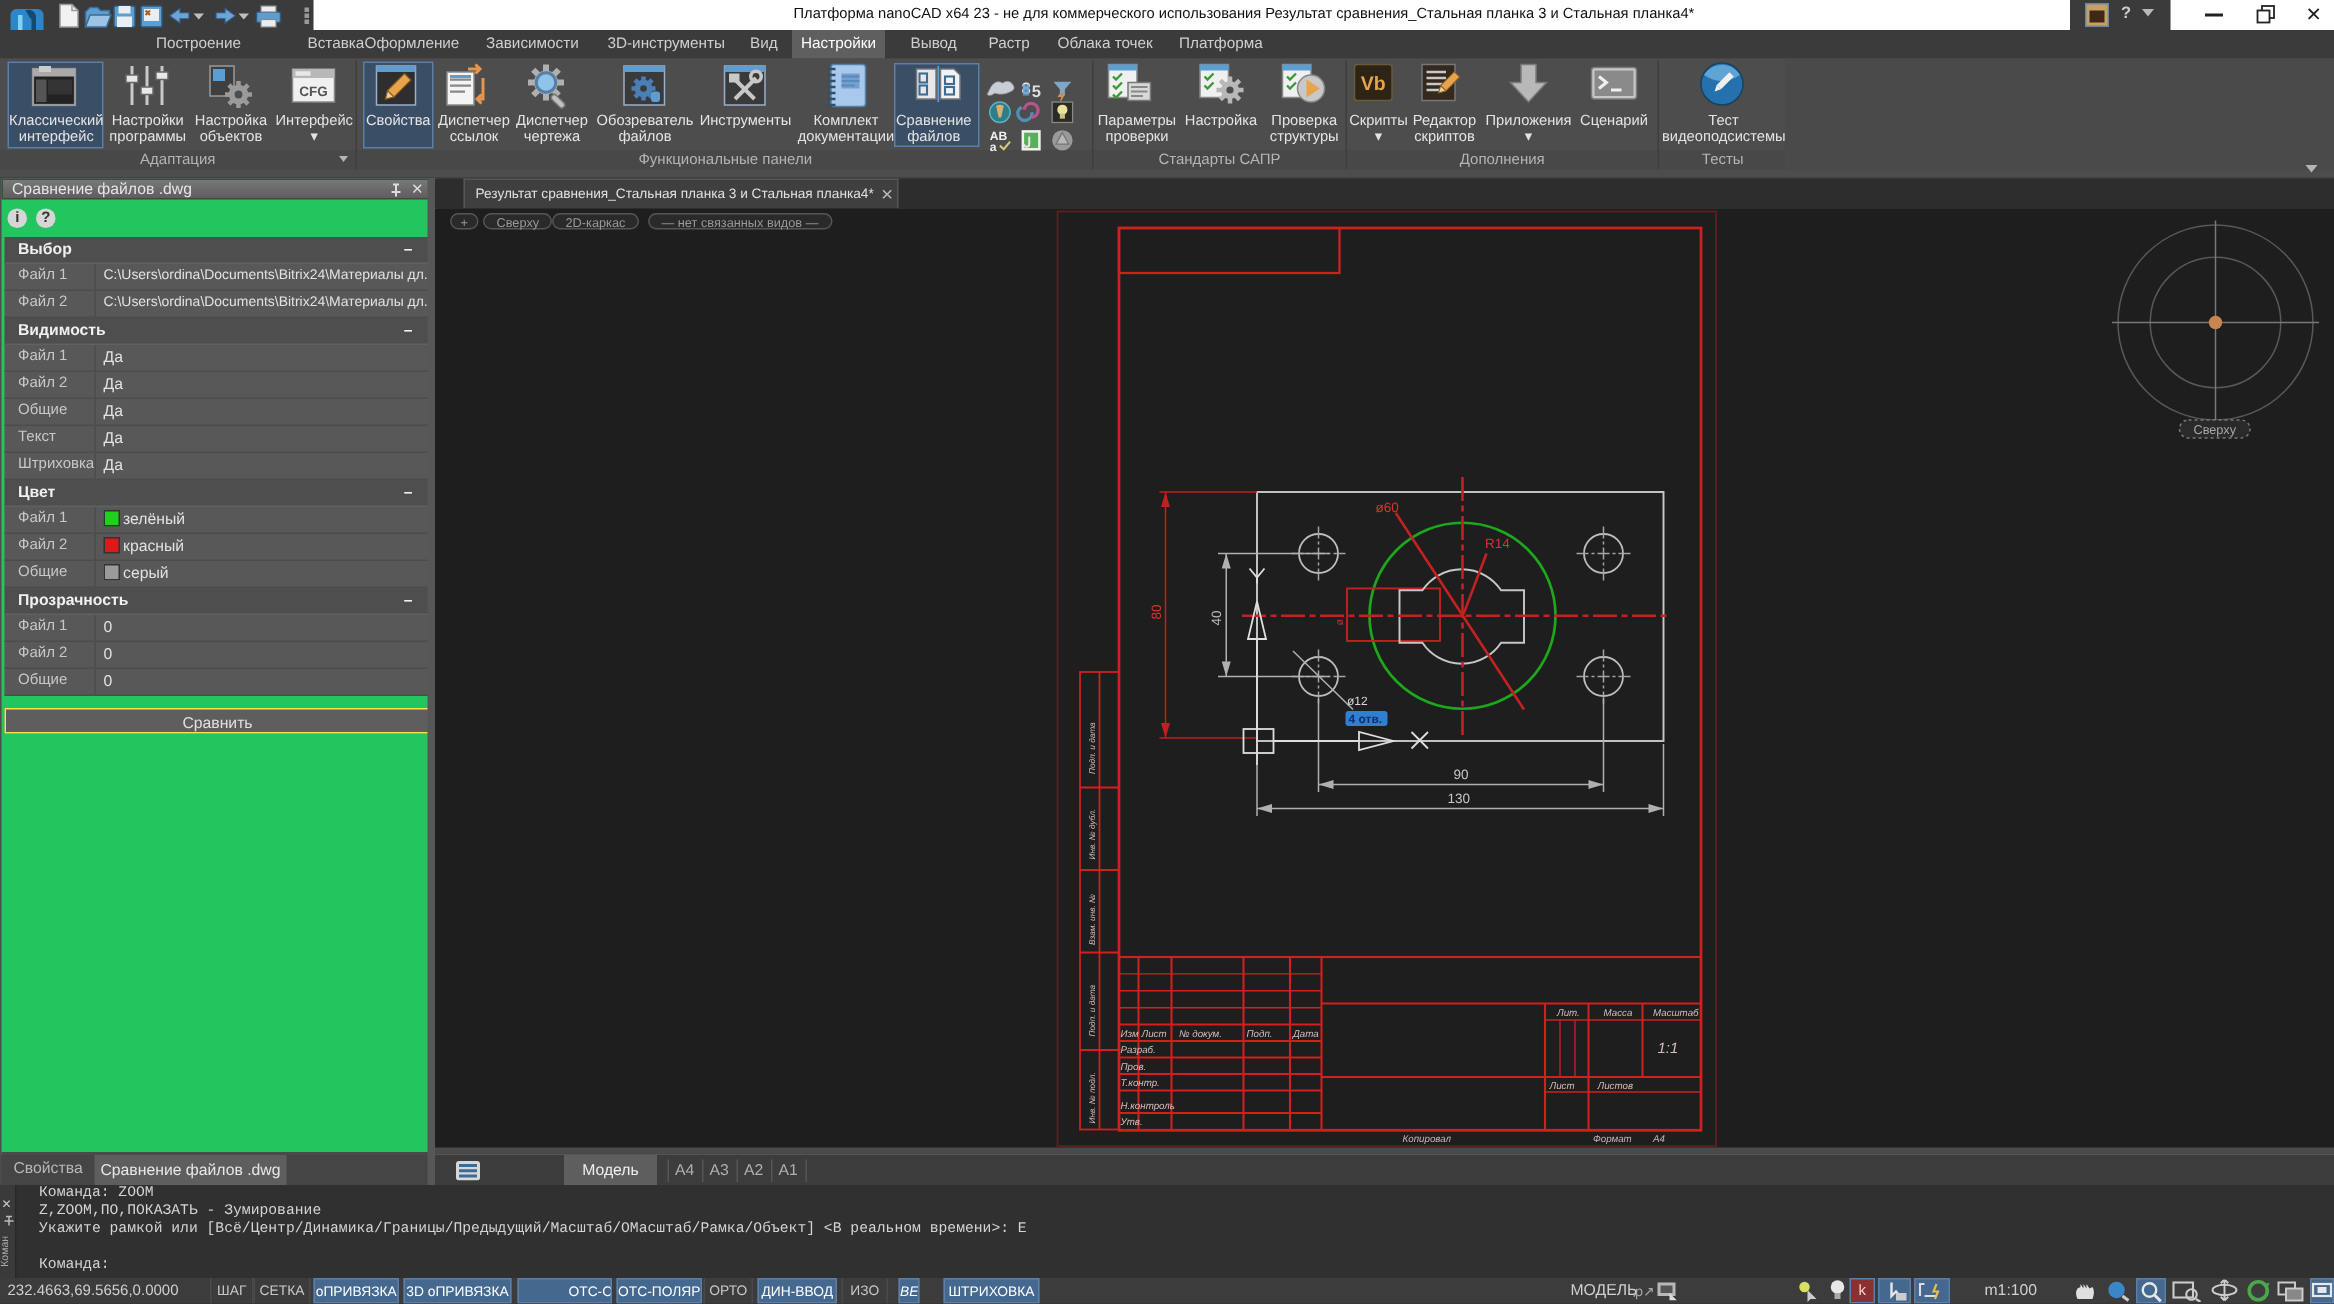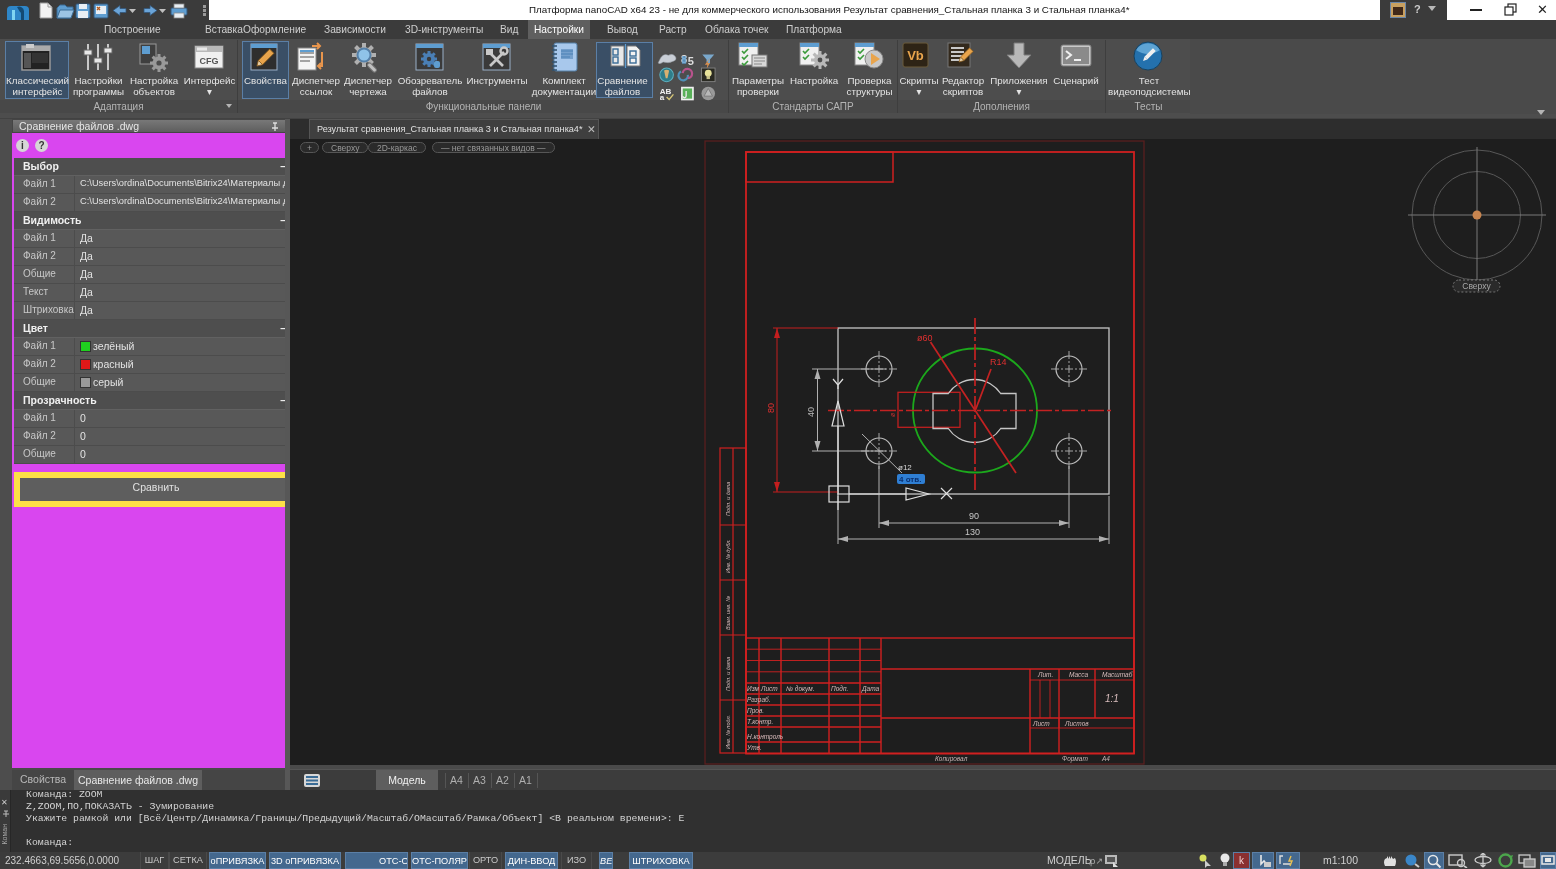--- a/index.html
+++ b/index.html
@@ -318,21 +318,21 @@
       <path d="M4 8 a14 14 0 0 1 24 0 q-6 4 -12 4 t-12 -4 z" fill="#5ea4d4"></path>
       <circle cx="16" cy="14" r="14" fill="none" stroke="#18425f" stroke-width="1"></circle>
       <g transform="translate(16,14) rotate(45)">
           <rect x="-2" y="-9" width="4" height="12" fill="#f0f0f0"></rect>
           <path d="M-2 3 L0 7 L2 3 z" fill="#f0f0f0"></path>
         </g>
     </g>
   </svg>
 </div>
 
-<div class="abs" id="leftpanel" style="left:12px;top:119px;width:290px;height:651px;background:#d946ef;">
+<div class="abs" id="leftpanel" style="left:1px;top:119px;width:290px;height:651px;background:#22c55e;">
 
   <div class="abs" style="left:0;top:0;width:290px;height:14px;background:linear-gradient(#787878,#5e5e5e);border:1px solid #454545;color:#e6e6e6;font-size:10.5px;">
     <span style="position:absolute;left:6px;top:0px;">Сравнение файлов .dwg</span>
     <svg style="position:absolute;left:257px;top:2px;" width="10" height="10">
         <path d="M3 1 h4 M5 1 v5 M2 6 h6 M5 6 v3" stroke="#ddd" stroke-width="1.3" fill="none"></path>
       </svg>
     <span style="position:absolute;left:272px;top:0px;font-size:10px;color:#ddd;">✕</span>
   </div>
 
   <div class="abs" style="left:4px;top:20px;width:13px;height:13px;border-radius:50%;background:#d6d6d6;color:#333;font-size:10px;font-weight:bold;text-align:center;line-height:13px;">i</div>
@@ -389,21 +389,21 @@
       </div>
     <div class="grow">
         <span class="gl">Файл 2</span>
         <span class="gv">0</span>
       </div>
     <div class="grow">
         <span class="gl">Общие</span>
         <span class="gv">0</span>
       </div>
     <div style="height:8px;"></div>
-    <div style="height:35px;background:#5e5e5e;border:6px solid #fde047;text-align:center;line-height:18px;color:#e0e0e0;">Сравнить</div>
+    <div style="height:17px;background:#5e5e5e;border:1px solid #fde047;text-align:center;line-height:18px;color:#e0e0e0;">Сравнить</div>
   </div>
 
   <div class="abs" style="left:0;top:649px;width:290px;height:2px;background:#4a4a4a;"></div>
   <div class="abs" style="left:0;top:651px;width:290px;height:21px;background:#454545;font-size:10.5px;">
     <div class="abs" style="left:8px;top:3px;color:#b8b8b8;">Свойства</div>
     <div class="abs" style="left:62px;top:0;width:128px;height:21px;background:#5e5e5e;color:#e8e8e8;text-align:center;line-height:20px;">Сравнение файлов .dwg</div>
   </div>
 </div>
 <style>
   .ghead { height:18px; background:#4e4e4e; border-bottom:1px solid #616161; font-weight:bold; color:#f0f0f0; padding:2px 0 0 9px; position:relative; }

